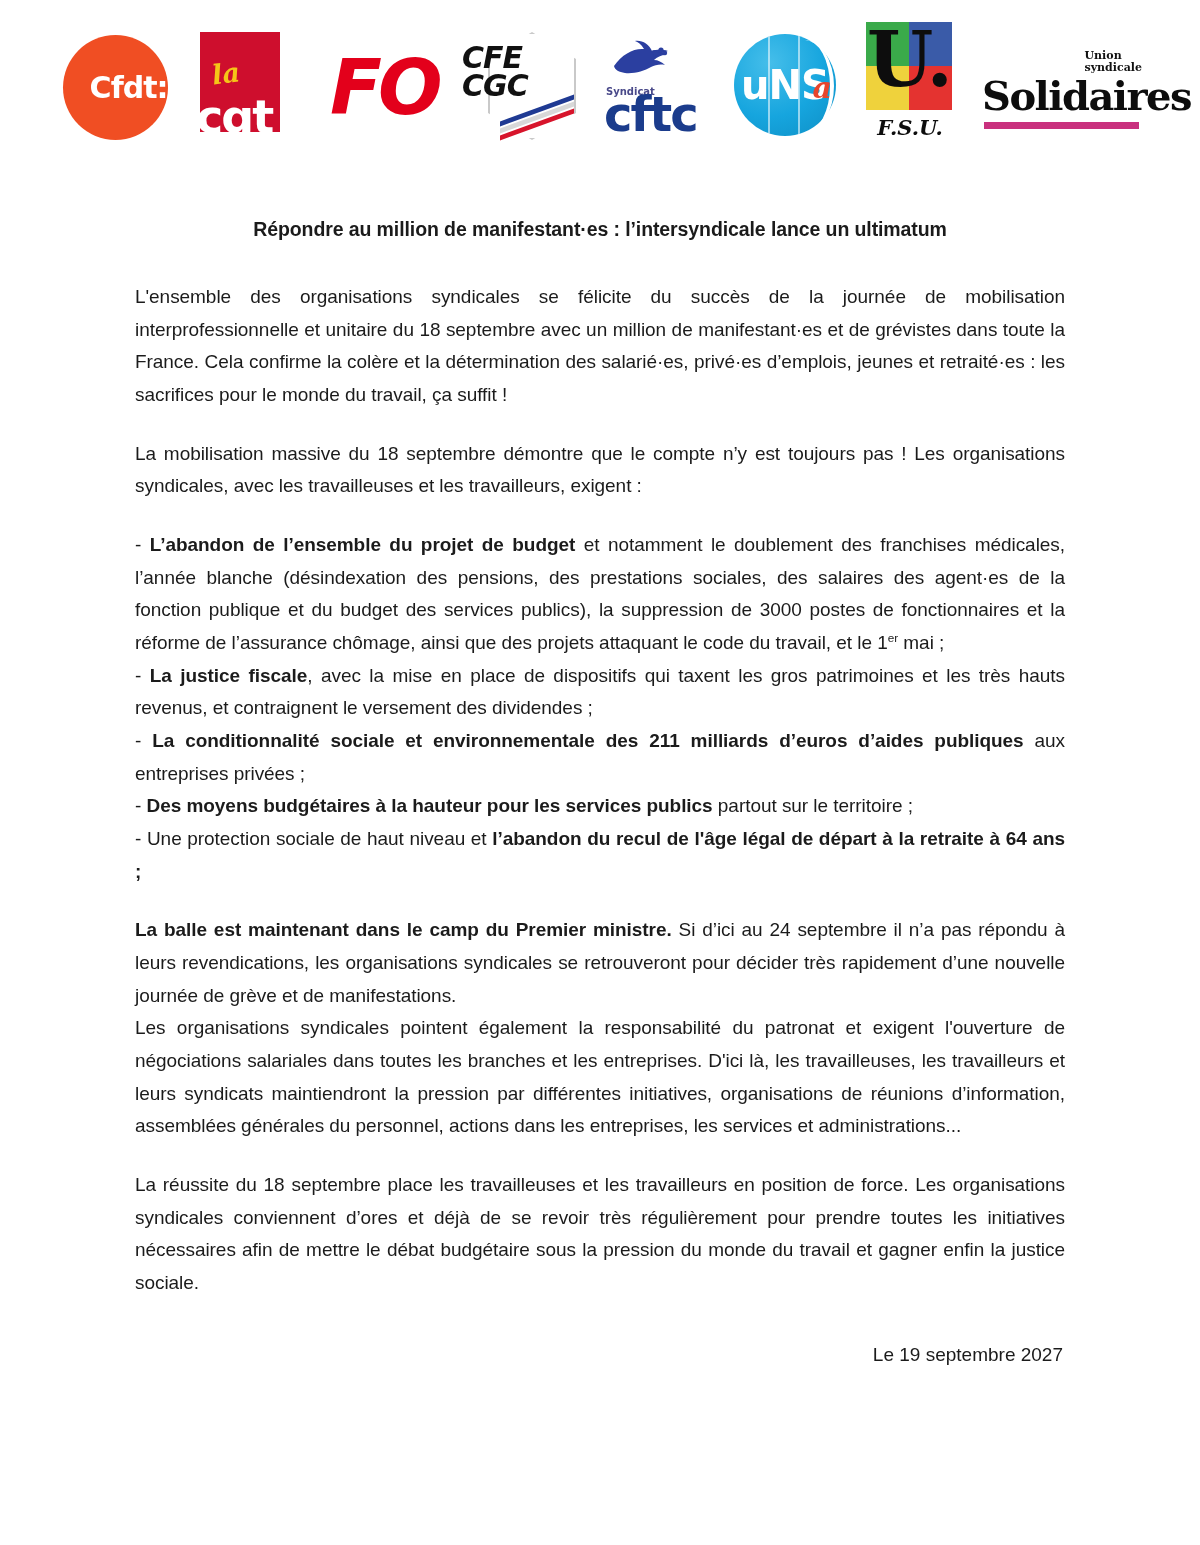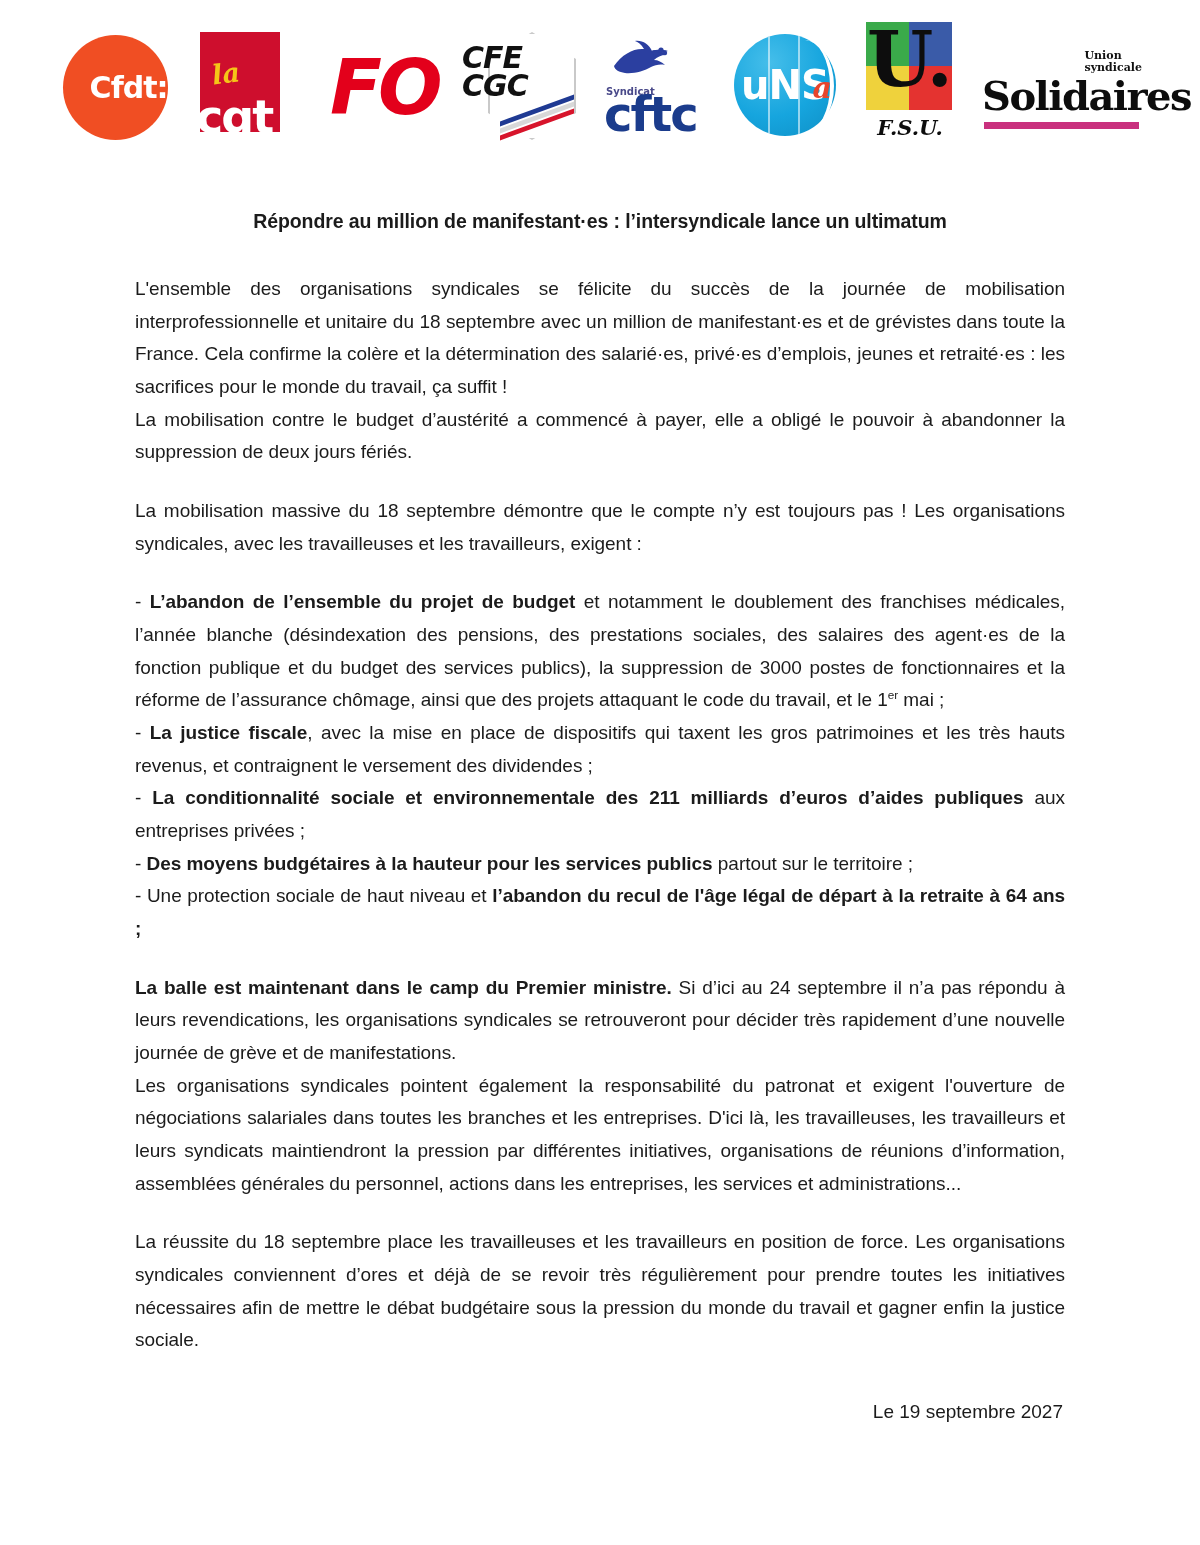--- a/index.html
+++ b/index.html
@@ -206,21 +206,21 @@
   }
   .sol-rule {
     position: absolute; left: 2px; top: 74px;
     width: 155px; height: 7px;
     background: var(--solidaires, #C9307E);
   }
 
   
   .doc {
     width: 930px;
-    margin: 8px auto;
+    margin: 16px auto;
     padding-top: 62px;
   }
   .doc-title {
     text-align: center;
     font-weight: bold;
     font-size: 19.5px;
     letter-spacing: -0.1px;
     margin: 0 0 40px 0;
   }
   .para {
@@ -314,21 +314,20 @@
     <div class="sol-rule"></div>
   </div>
 
 </div>
 
 <div class="doc">
 
   <h1 class="doc-title">Répondre au million de manifestant·es : l’intersyndicale lance un ultimatum</h1>
 
   <p class="para">L'ensemble des organisations syndicales se félicite du succès de la journée de mobilisation interprofessionnelle et unitaire du 18 septembre avec un million de manifestant·es et de grévistes dans toute la France. Cela confirme la colère et la détermination des salarié·es, privé·es d’emplois, jeunes et retraité·es : les sacrifices pour le monde du travail, ça suffit !</p>
-  <p class="para">La mobilisation contre le budget d’austérité a commencé à payer, elle a obligé le pouvoir à abandonner la suppression de deux jours fériés.</p>
 
   <div class="gap"></div>
 
   <p class="para">La mobilisation massive du 18 septembre démontre que le compte n’y est toujours pas ! Les organisations syndicales, avec les travailleuses et les travailleurs, exigent :</p>
 
   <div class="gap"></div>
 
   <p class="para">
     <span>- </span><b>L’abandon de l’ensemble du projet de budget</b><span> et notamment le doublement des franchises médicales, l’année blanche (désindexation des pensions, des prestations sociales, des salaires des agent·es de la fonction publique et du budget des services publics), la suppression de 3000 postes de fonctionnaires et la réforme de l’assurance chômage, ainsi que des projets attaquant le code du travail, et le 1</span><sup>er</sup><span> mai ;</span>
   </p>

